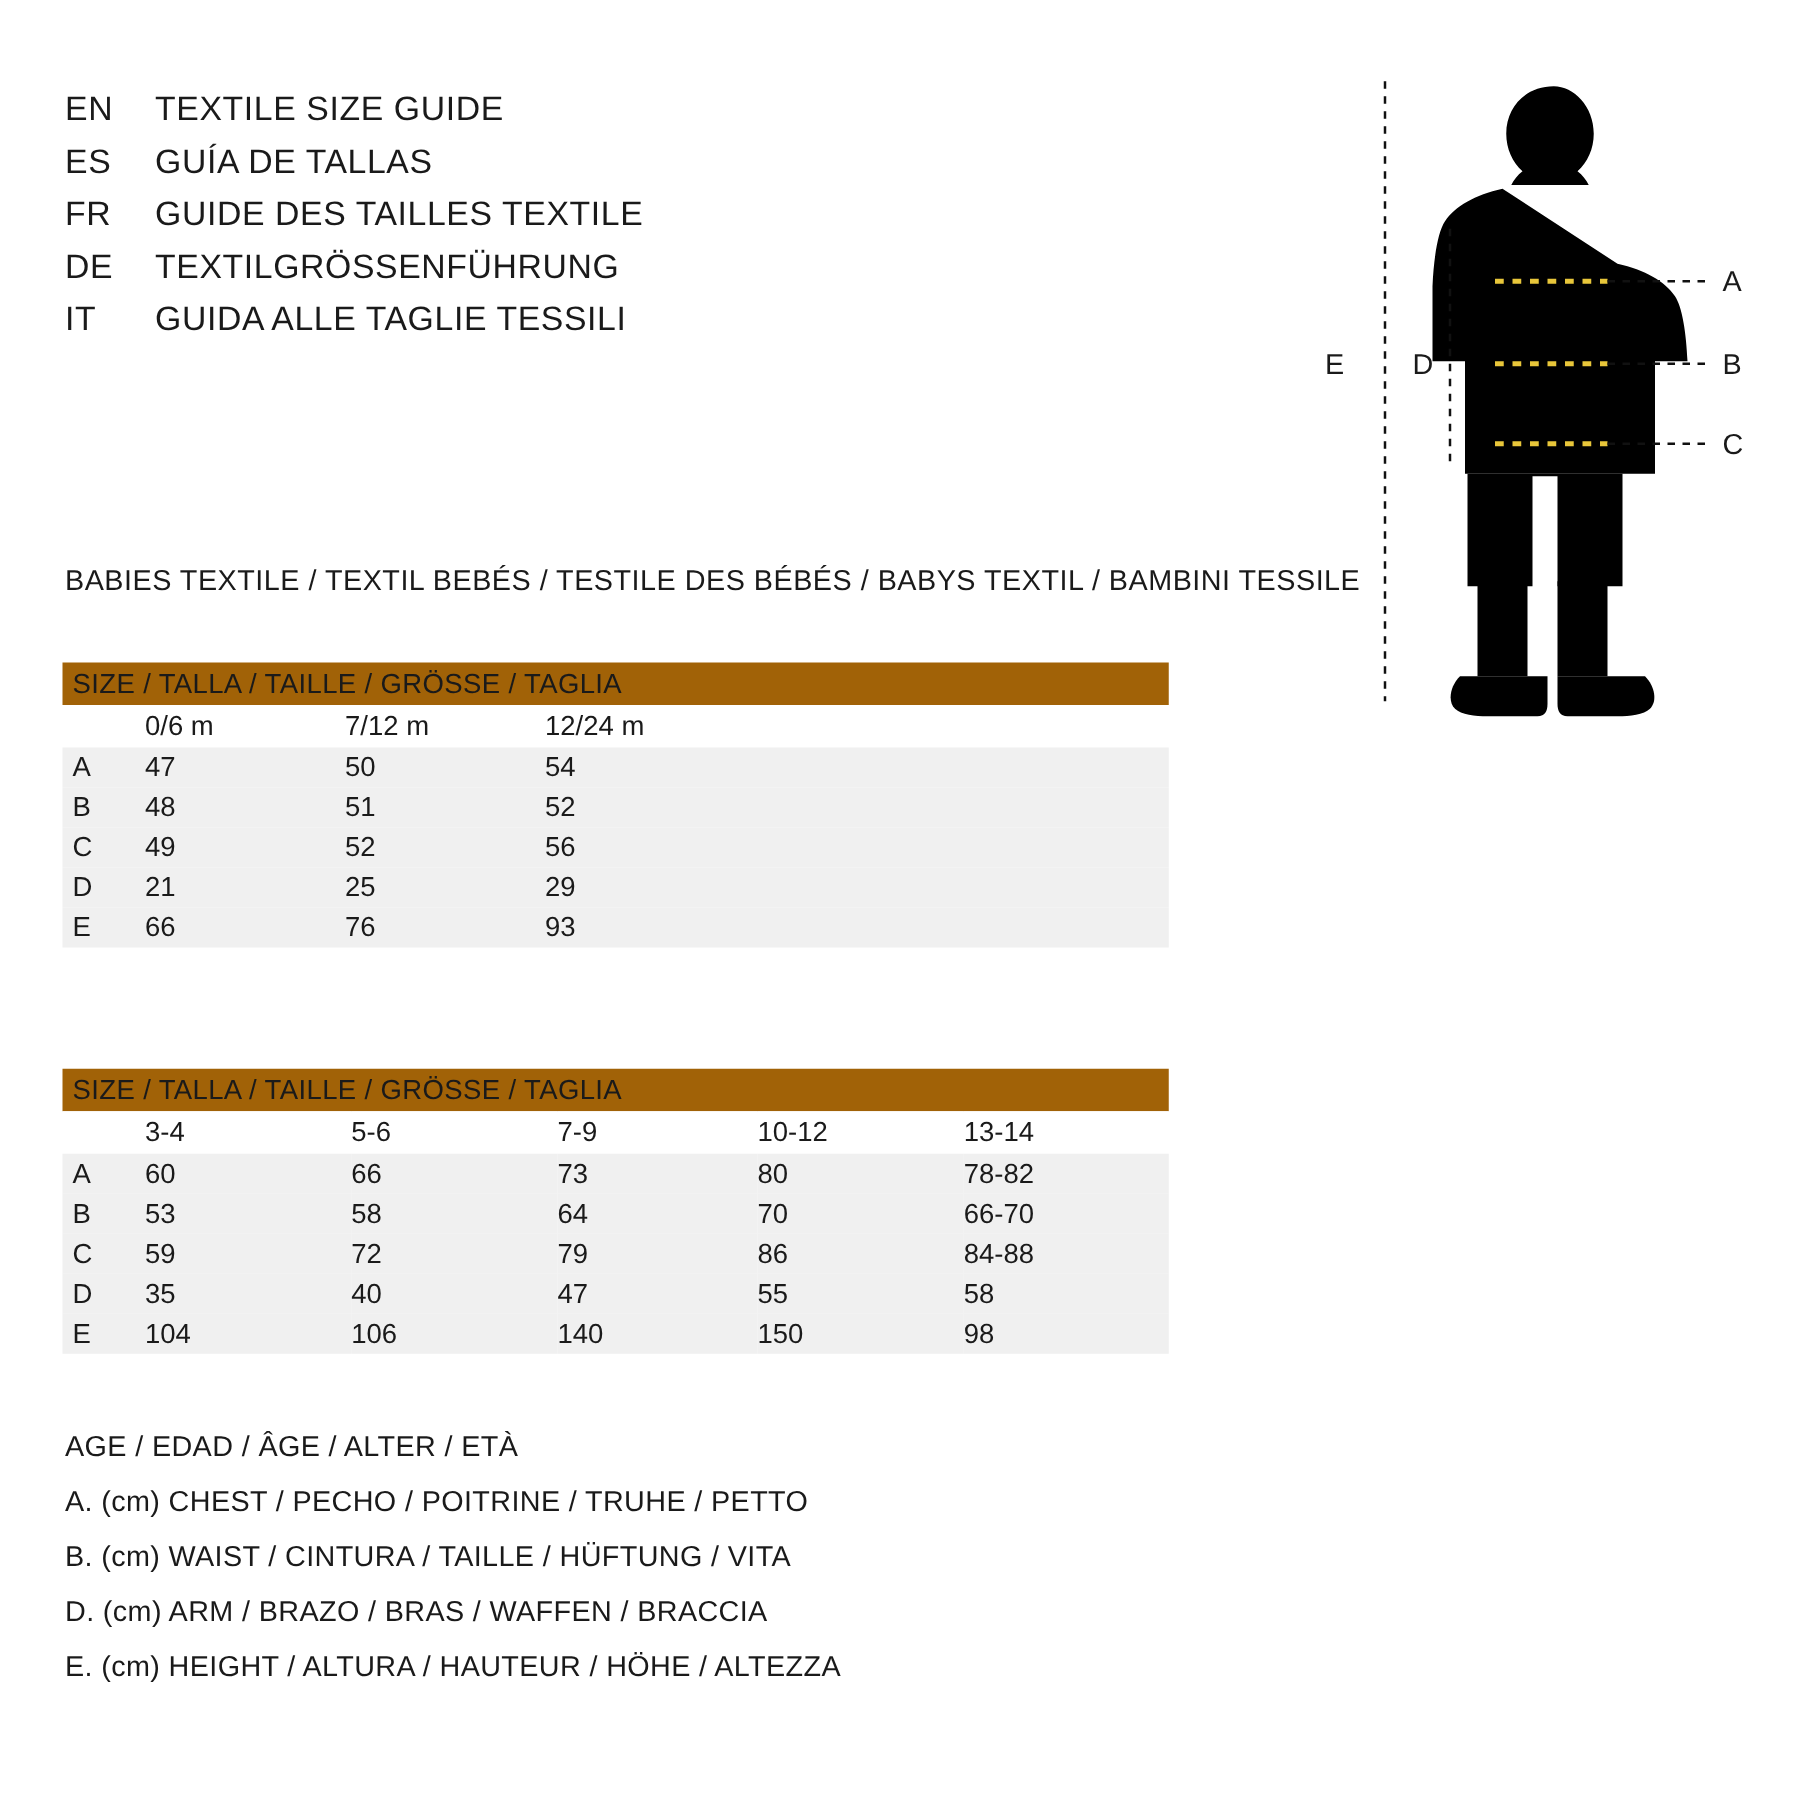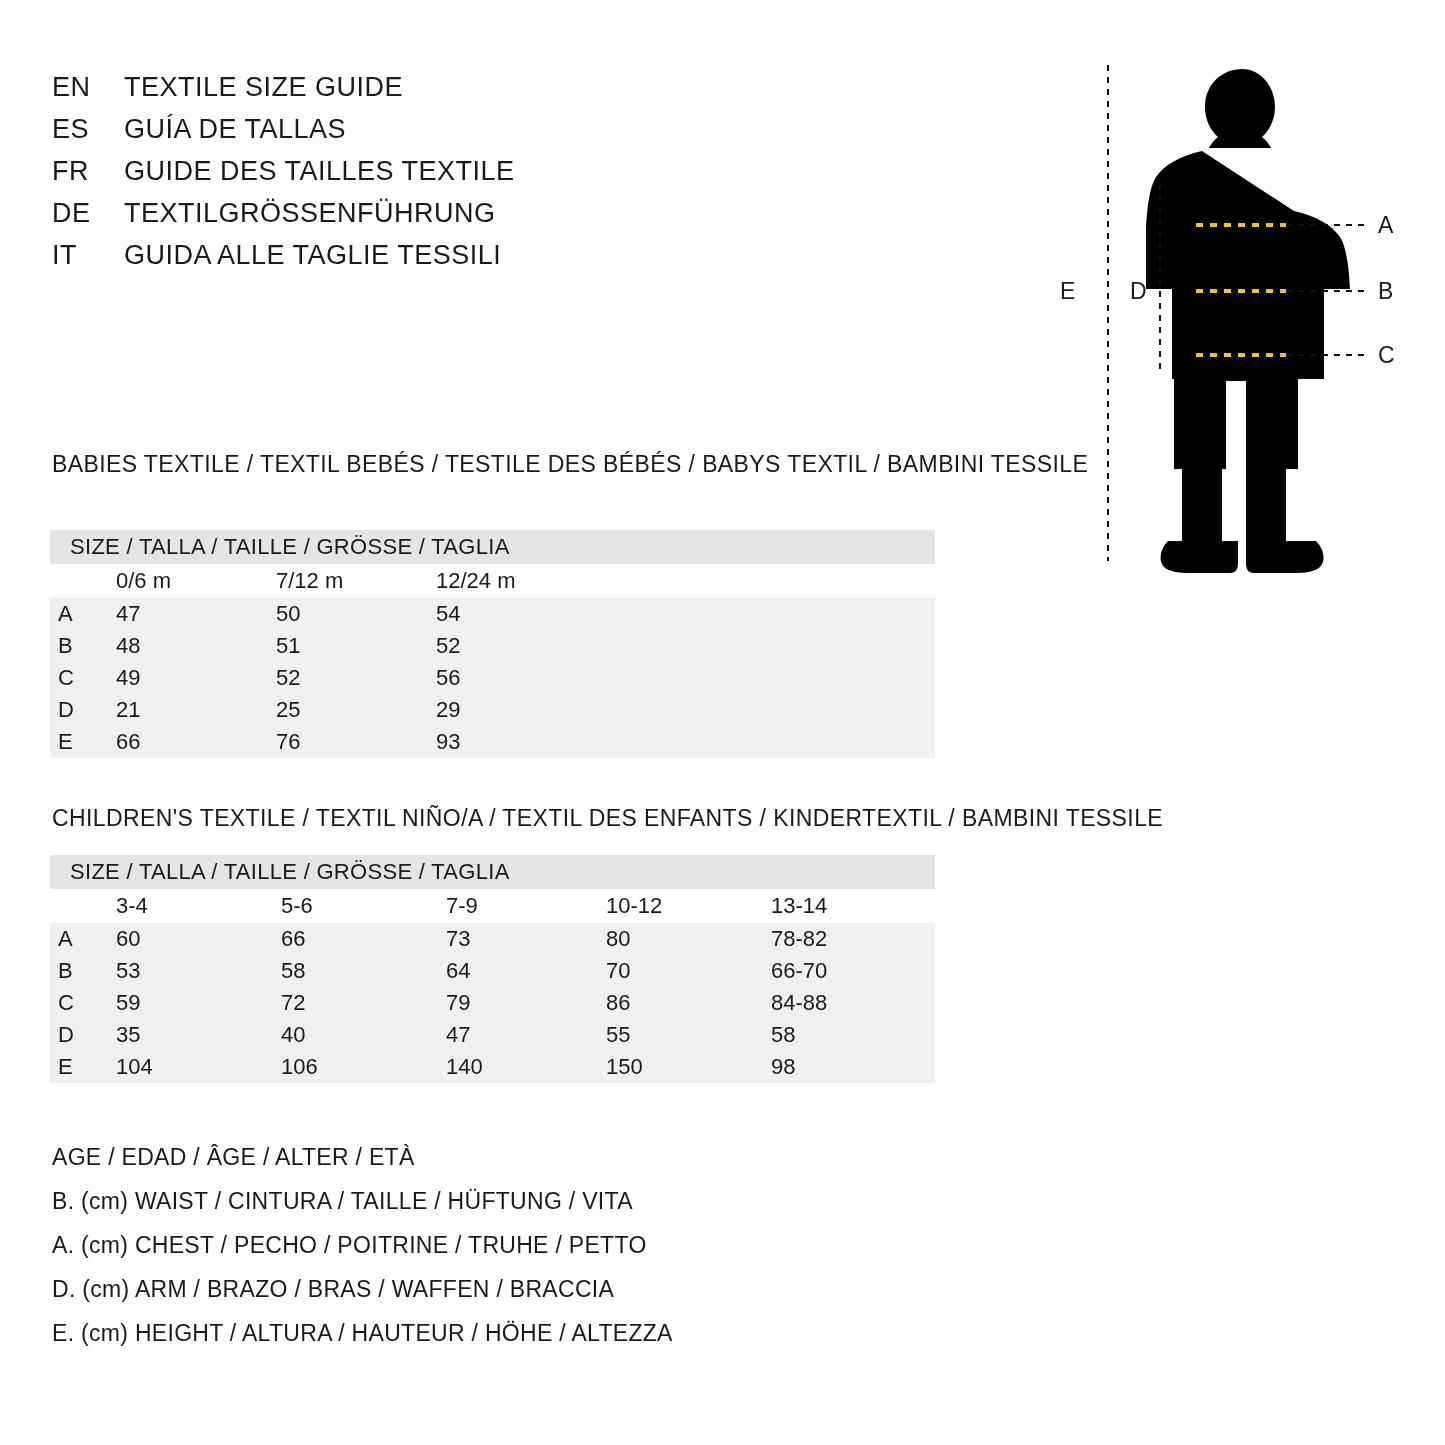--- a/index.html
+++ b/index.html
@@ -82,23 +82,23 @@
   .size-table th,
   .size-table td {
     padding: 0;
     margin: 0;
     font-weight: normal;
     text-align: left;
     height: 32px;
     line-height: 32px;
   }
   .size-table thead th.head-cell {
-    background: #e5e5e5;
+    background: #a16207;
     font-size: 22px;
-    padding-left: 20px;
+    padding-left: 8px;
     letter-spacing: 0.3px;
     height: 34px;
     line-height: 34px;
   }
   .size-table tr.cols td {
     background: #ffffff;
     height: 34px;
     line-height: 34px;
   }
   .size-table tbody tr.data-row td {
@@ -255,21 +255,20 @@
       <tr class="data-row">
         <td class="label-col c0">E</td>
         <td class="c1 cellpad-left">66</td>
         <td class="c2 cellpad-left">76</td>
         <td class="c3 cellpad-left">93</td>
         <td class="cpad"></td>
       </tr>
     </tbody>
   </table>
 
-  <div class="section-title" id="children-title">CHILDREN'S TEXTILE / TEXTIL NIÑO/A / TEXTIL DES ENFANTS / KINDERTEXTIL / BAMBINI TESSILE</div>
 
   <table class="size-table" id="children-table">
     <thead>
       <tr>
         <th class="head-cell" colspan="6">SIZE / TALLA / TAILLE / GRÖSSE / TAGLIA</th>
       </tr>
       <tr class="cols">
         <td class="c0"></td>
         <td class="c1 cellpad-left">3-4</td>
         <td class="c2 cellpad-left">5-6</td>
@@ -317,19 +316,19 @@
         <td class="c2 cellpad-left">106</td>
         <td class="c3 cellpad-left">140</td>
         <td class="c4 cellpad-left">150</td>
         <td class="c5 cellpad-left">98</td>
       </tr>
     </tbody>
   </table>
 
   <div class="legend">
     <div class="legend-row">AGE / EDAD / ÂGE / ALTER / ETÀ</div>
+    <div class="legend-row">A. (cm) CHEST / PECHO / POITRINE / TRUHE / PETTO</div>
     <div class="legend-row">B. (cm) WAIST / CINTURA / TAILLE / HÜFTUNG / VITA</div>
-    <div class="legend-row">A. (cm) CHEST / PECHO / POITRINE / TRUHE / PETTO</div>
     <div class="legend-row">D. (cm) ARM / BRAZO / BRAS / WAFFEN / BRACCIA</div>
     <div class="legend-row">E. (cm) HEIGHT / ALTURA / HAUTEUR / HÖHE / ALTEZZA</div>
   </div>
 
 </div>
 
 </body></html>

